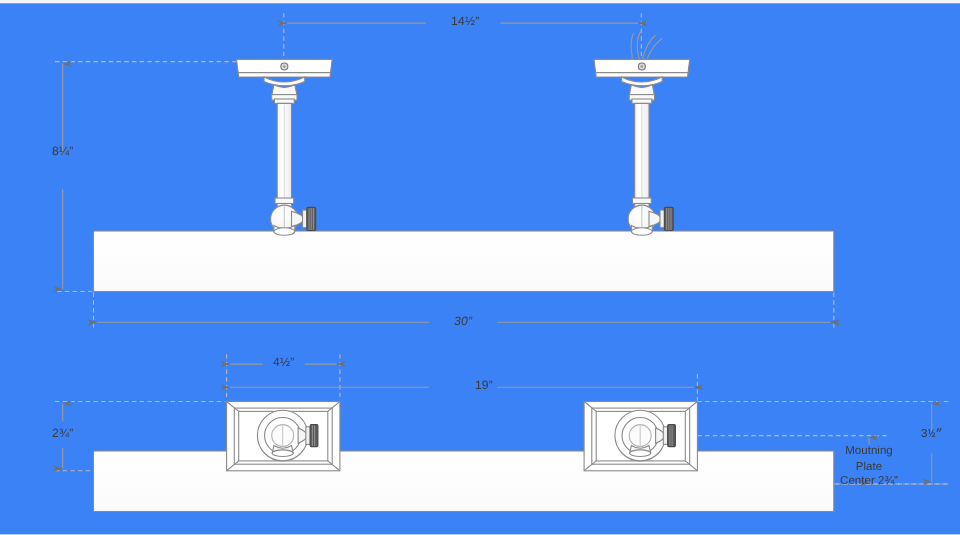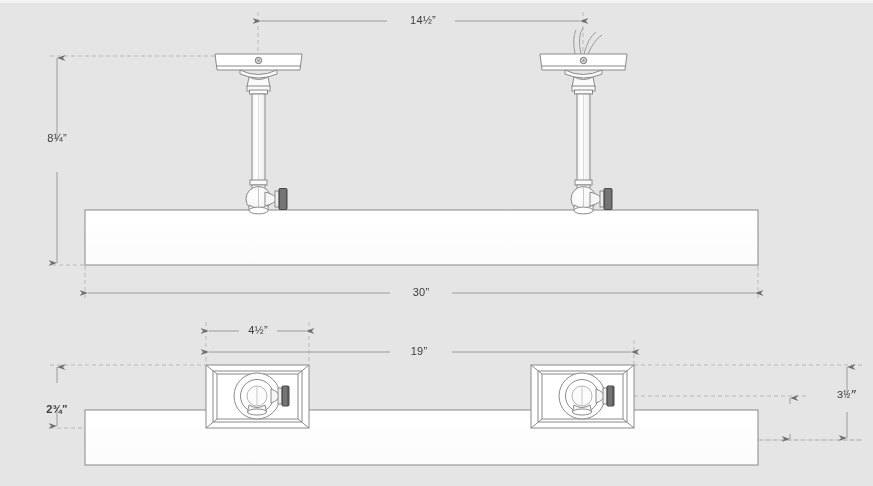--- a/index.html
+++ b/index.html
@@ -7,21 +7,21 @@
     padding: 0;
     background: #ffffff;
   }
   body {
     font-family: "Liberation Sans", "DejaVu Sans", sans-serif;
   }
   #stage {
     position: relative;
     width: 873px;
     height: 486px;
-    background: #e5e5e5;
+    background: #3b82f6;
     overflow: hidden;
   }
   #drawing {
     position: absolute;
     left: 0;
     top: 0;
     width: 873px;
     height: 486px;
   }
   .dim-label {
@@ -296,24 +296,29 @@
         </g>
       </g>
 
     </g>
   </svg>
 
   <div class="dim-label centered" style="left:388px; top:14px; width:70px;">14½”</div>
 
   <div class="dim-label centered" style="left:32px; top:132px; width:50px;">8¼”</div>
 
-  <div class="dim-label centered" style="left:391px; top:286px; width:60px;">30”</div>
+  <div class="dim-label centered" style="left:391px; top:286px; width:60px;font-style:italic;">30”</div>
 
   <div class="dim-label centered" style="left:240px; top:324px; width:36px;text-align:center;">4½”</div>
 
-  <div class="dim-label centered" style="left:389px; top:345px; width:60px;">19”</div>
-
-  <div class="dim-label centered" style="left:32px; top:403px; width:50px;font-weight:bold;">2¾”</div>
+  <div class="dim-label centered" style="left:410px; top:345px; width:60px;">19”</div>
+
+  <div class="dim-label centered" style="left:32px; top:388px; width:50px;">2¾”</div>
 
   <div class="dim-label centered" style="left:822px; top:389px; width:50px;font-family:Liberation Mono, monospace;">3½”</div>
 
+  <div class="note-label" style="left:740px; top:404px; width:100px;">
+    <div>Moutning</div>
+    <div>Plate</div>
+    <div>Center 2¾”</div>
+  </div>
 
 </div>
 
 </body></html>

